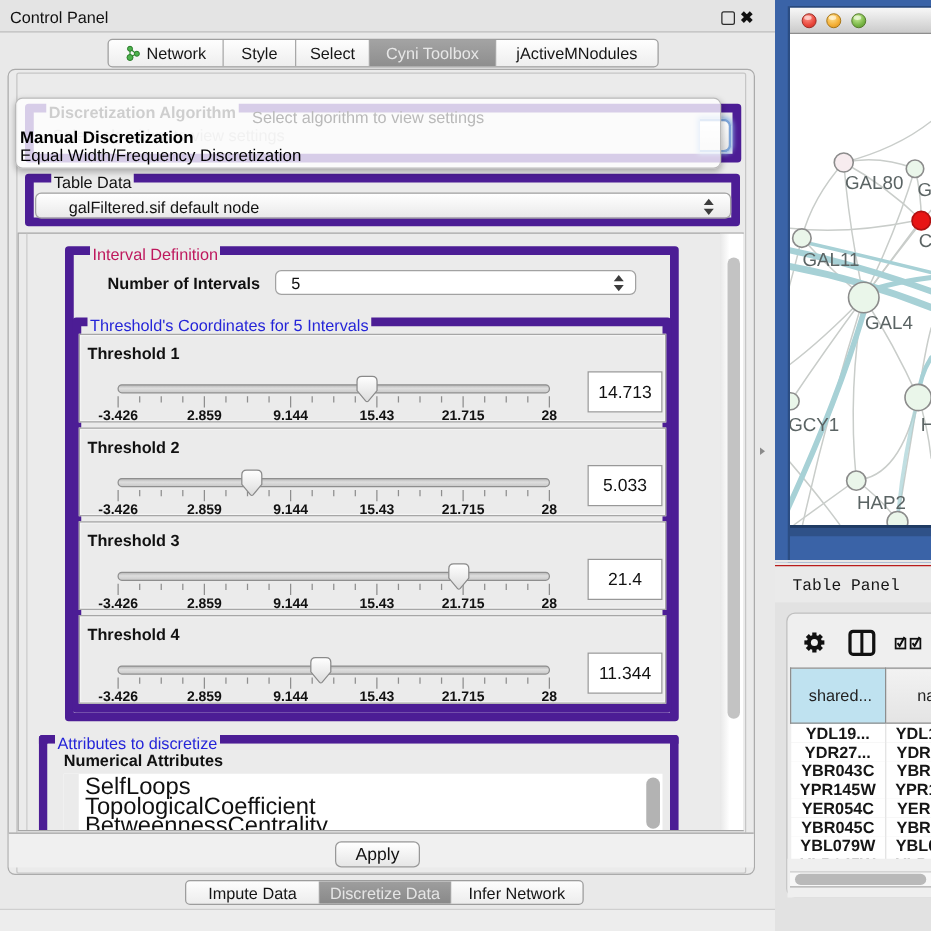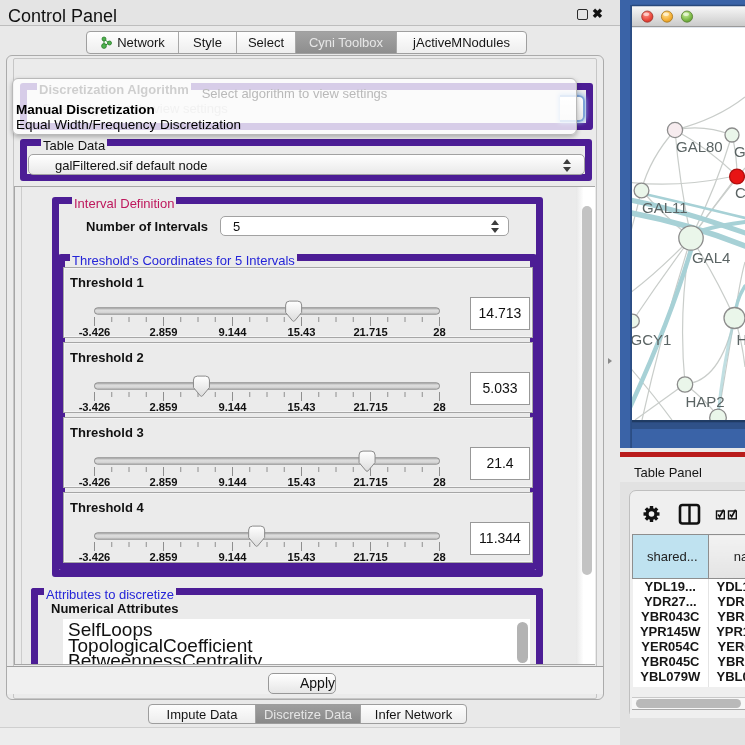--- a/index.html
+++ b/index.html
@@ -3,21 +3,21 @@
 <meta charset="utf-8">
 <style>
 * { margin:0; padding:0; box-sizing:border-box; }
 html,body { width:745px; height:745px; overflow:hidden; background:#e9e9e9;
   font-family:"Liberation Sans", sans-serif; }
 .abs { position:absolute; }
 #page { position:relative; width:745px; height:745px; }
 
 #titlebar { left:0; top:0; width:620px; height:26px; background:#e4e4e4;
   border-bottom:1px solid #bdbdbd; }
-#titlebar .t { position:absolute; left:8px; top:6px; font-size:18px; color:#111; }
+#titlebar .t { position:absolute; left:8px; top:6px; font-size:13px; color:#111; }
 #ic-float { position:absolute; left:577px; top:9px; width:11px; height:11px;
   border:1.6px solid #2b2b2b; border-radius:2px; }
 #ic-close { position:absolute; left:592px; top:6px; font-size:13px; font-weight:bold; color:#111; }
 
 .tabrow { left:86px; top:31px; height:23px; display:flex;
   border:1px solid #9f9f9f; border-radius:4px; overflow:hidden;
   background:linear-gradient(#fefefe,#eeeeee); }
 .tab { height:100%; display:flex; align-items:center; justify-content:center;
   font-size:13px; color:#161616; border-right:1px solid #a8a8a8; }
 .tab:last-child { border-right:none; }
@@ -40,41 +40,41 @@
   border:1px solid #a6a6a6; background:#ebebeb; box-shadow:inset 0 0 0 1px #f4f4f4; }
 .tpanel .tl { position:absolute; left:6px; top:7px; font-size:13px; font-weight:bold; color:#111; }
 .tfield { position:absolute; left:406px; top:29px; width:60px; height:33px;
   background:#ffffff; border:1px solid #989898; font-size:14px; color:#111;
   text-align:center; line-height:31px; }
 
 #applyrow { left:7px; top:666px; width:596px; height:28px; background:#f0f0f0;
   border-top:1px solid #a0a0a0; }
 #applybtn { position:absolute; left:261px; top:6px; width:68px; height:21px;
   background:linear-gradient(#ffffff,#e6e6e6); border:1px solid #989898;
-  border-radius:5px; font-size:14px; color:#111; text-align:right; line-height:19px; }
+  border-radius:5px; font-size:14px; color:#111; text-align:center; line-height:19px; }
 .btabrow { left:148px; top:704px; height:20px; display:flex;
   border:1px solid #9d9d9d; border-radius:4px; overflow:hidden;
   background:linear-gradient(#fdfdfd,#ededed); }
 .btab { height:100%; display:flex; align-items:center; justify-content:center;
   font-size:13px; color:#141414; border-right:1px solid #a3a3a3; }
 .btab:last-child { border-right:none; }
 .btab.sel { background:linear-gradient(#9e9e9e,#898989); color:#e5e5e5; }
 #bottomline { left:0px; top:727px; width:620px; height:18px; background:#ededed;
   border-top:1px solid #cfcfcf; }
 
 #popup { left:12px; top:78px; width:565px; height:57px;
   background:rgba(255,255,255,0.78); border:1px solid #b9b9b9; border-radius:6px;
   box-shadow:0 2px 5px rgba(0,0,0,0.28); }
 #popup .p1 { position:absolute; left:0; right:0; top:7px; text-align:center;
   color:#b9b9b9; font-size:13px; }
 #popup .p2 { position:absolute; left:3px; top:23px; font-size:13.5px; font-weight:bold; color:#000; }
 #popup .p3 { position:absolute; left:3px; top:38px; font-size:13.5px; color:#000; }
 
 #tpbar { left:620px; top:452px; width:125px; height:30px; background:#eaeaea;
-  border-top:5px solid #b91c1c; }
+  border-top:1px solid #b91c1c;font-family:Liberation Mono, monospace; }
 #tpbar .t { position:absolute; left:14px; top:8px; font-size:13px; color:#161616; }
 #tpbg { left:620px; top:482px; width:125px; height:263px; background:#e2e2e2; }
 #tpbox { left:629px; top:490px; width:130px; height:228px; background:#efefef;
   border:1px solid #bfbfbf; border-radius:7px; }
 table.nt { border-collapse:collapse; table-layout:fixed; width:152px;
   position:absolute; left:632px; top:534px; }
 table.nt th { width:76px; height:23px; background:#bfe2f0; border:1px solid #8e8e8e;
   font-size:13px; font-weight:normal; color:#222; padding:14px; }
 table.nt th.c2 { background:linear-gradient(#f2f2f2,#e4e4e4); }
 table.nt td { height:15px; line-height:15px; background:#ffffff; font-size:13px; color:#161616;

